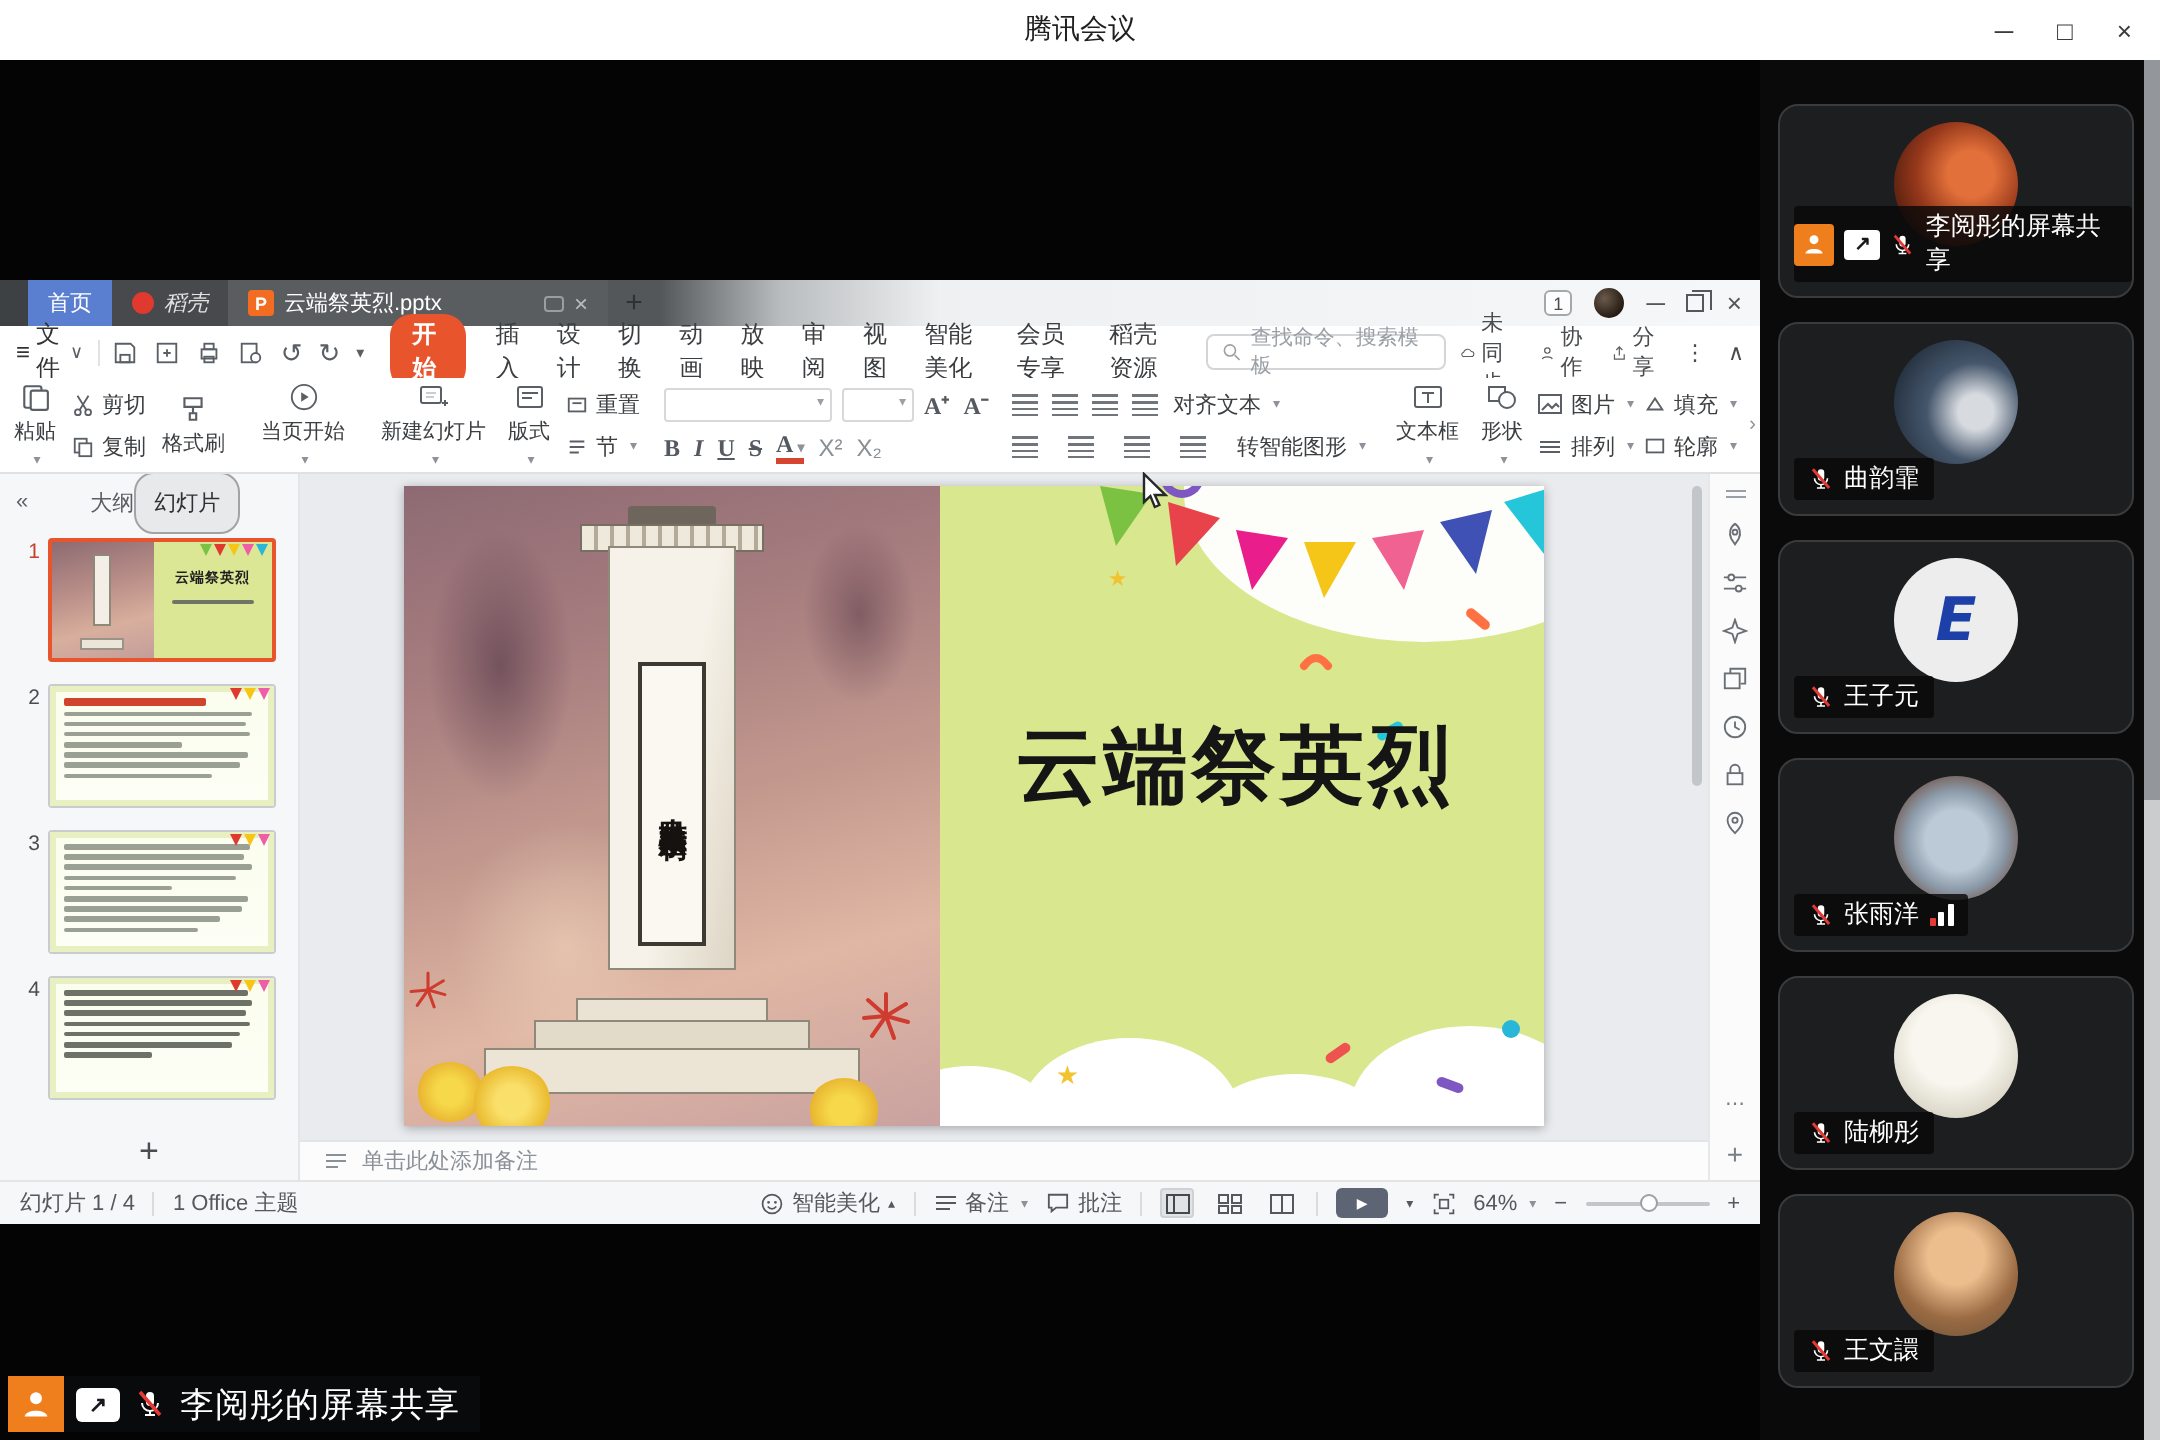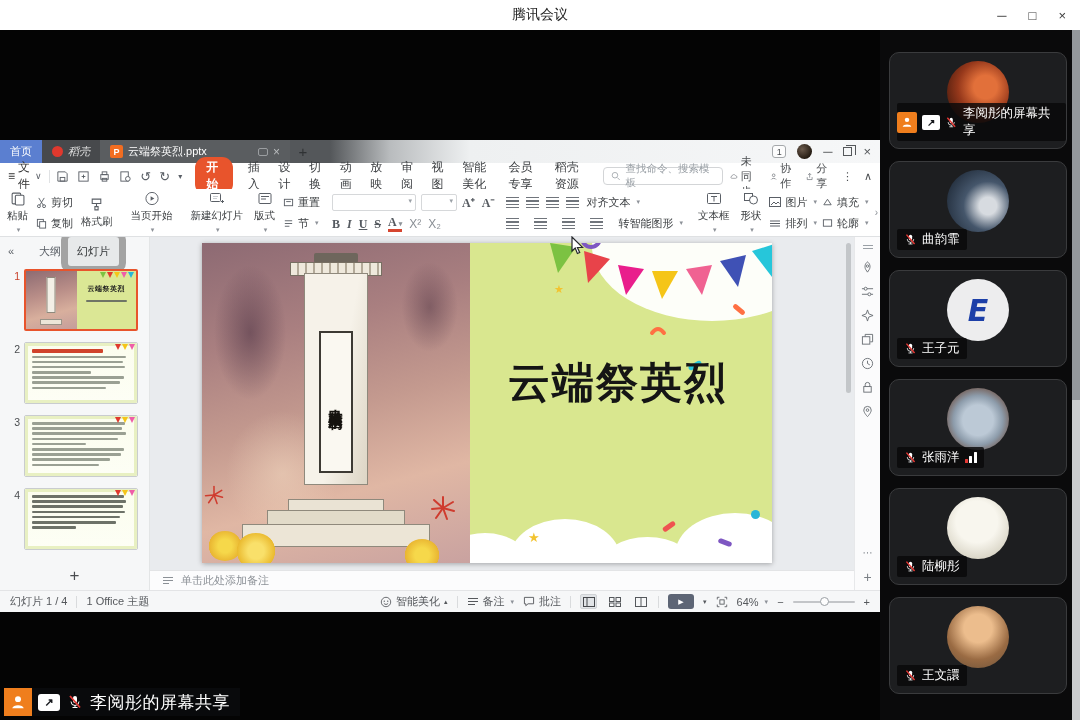--- a/index.html
+++ b/index.html
@@ -18,21 +18,21 @@
   
   .mbody { position:absolute; top:30px; left:0; width:1080px; height:690px; display:flex; background:#050505; }
   .share { position:relative; width:880px; height:690px; background:#040404; overflow:hidden; }
 
   
   .wps { position:absolute; left:0; top:110px; width:880px; height:472px; background:#fff;
          display:flex; flex-direction:column; font-size:11px; color:#3a3d40; }
 
   
   .wtabs { height:23px; display:flex; align-items:stretch; background:linear-gradient(to right,#54575a 0,#54575a 330px,#b9bcbe 390px,#eef0f1 470px,#f6f7f8 100%); }
-  .tabs-dark { display:flex; background:#3e4144; padding-left:0; }
+  .tabs-dark { display:flex; background:#3e4144; padding-left:14px; }
   .wtab { display:flex; align-items:center; gap:5px; padding:0 10px; font-size:11px; }
   .wtab.home { background:#5b7fd0; color:#fff; }
   .wtab.docer { background:#47494c; color:#e3e3e3;font-style:italic; }
   .wtab.doc  { background:#5a5d60; color:#fff; width:190px; }
   .docer-dot { width:11px; height:11px; border-radius:50%; background:#e0392e; display:inline-block; }
   .pchip { width:13px; height:13px; border-radius:2px; background:#f26d21; color:#fff; font-size:9px; font-weight:bold;
            display:flex; align-items:center; justify-content:center; }
   .doc-title { flex:1; overflow:hidden; white-space:nowrap; text-overflow:ellipsis; }
   .doc-mini { width:10px; height:8px; border:1px solid #9b9ea1; border-radius:2px; }
   .tab-x { color:#b9bcbe; font-size:12px; }
@@ -81,21 +81,21 @@
   .licon { width:13px; height:11px; background:repeating-linear-gradient(to bottom,#70757c 0 1.4px,transparent 1.4px 3.4px); }
   .ribbon-expand { position:absolute; right:2px; top:18px; color:#8d9298; font-size:10px; }
 
   
   .wmain { flex:1; display:flex; min-height:0; }
 
   
   .tpanel { width:150px; background:#f6f7f8; border-right:1px solid #e3e5e6; display:flex; flex-direction:column; }
   .tpanel-head { height:28px; display:flex; align-items:center; padding:0 8px; gap:10px; color:#5a5f66; }
   .tpanel-tabs { flex:1; display:flex; justify-content:center; font-size:11px; align-items:center; }
-  .ptab-active { background:#e7e9ea; border:7px solid #a3a3a3; border-radius:10px; padding:7px 9px; color:#2f3234; }
+  .ptab-active { background:#e7e9ea; border:1px solid #a3a3a3; border-radius:10px; padding:7px 9px; color:#2f3234; }
   .tlist { flex:1; overflow:hidden; padding-top:4px; }
   .titem { display:flex; gap:4px; padding:0 6px 11px 8px; }
   .tnum { width:12px; font-size:10.5px; color:#4a4d50; text-align:right; padding-top:1px; }
   .tnum.sel { color:#c8402a; }
   .tbox { width:114px; height:62px; background:#fff; border:1px solid #c9cccf; border-radius:2px; position:relative; overflow:hidden; }
   .tbox.sel { border:2px solid #e8542c; }
   .tadd { height:28px; display:flex; align-items:center; justify-content:center; font-size:17px; color:#4a4d50; }
 
   
   .mini-title-slide { position:absolute; inset:0; display:flex; }

